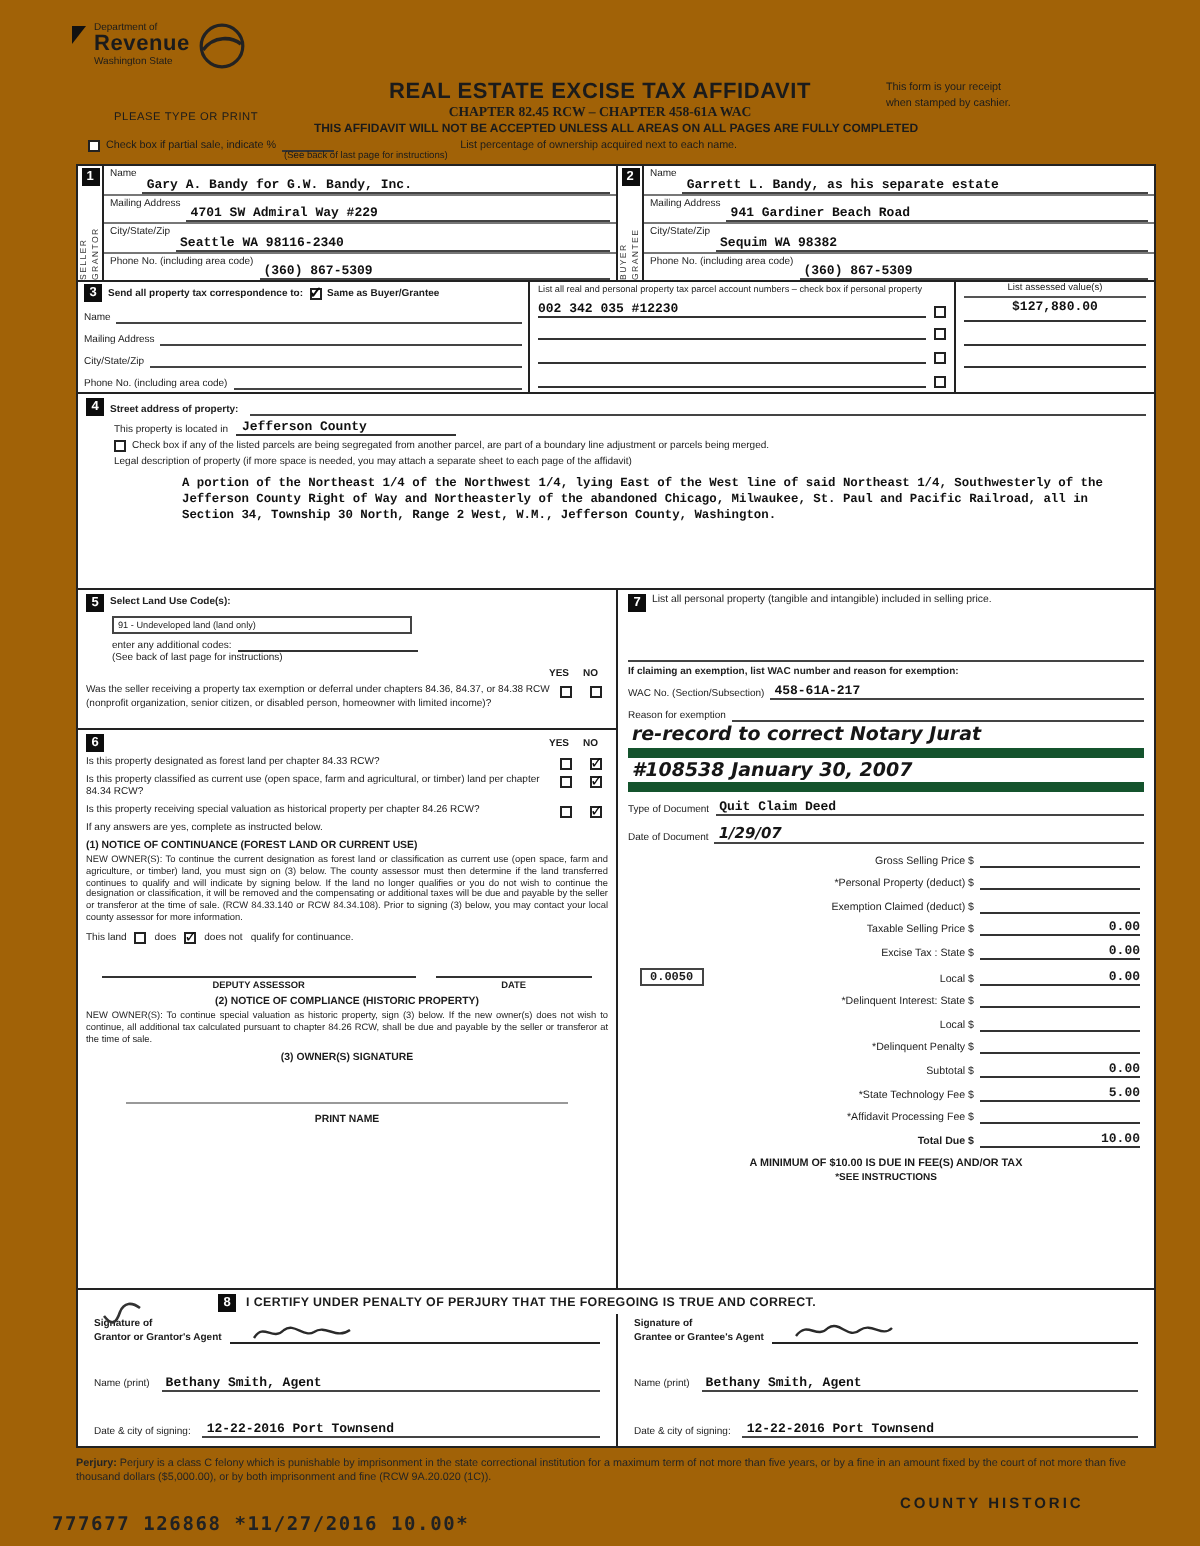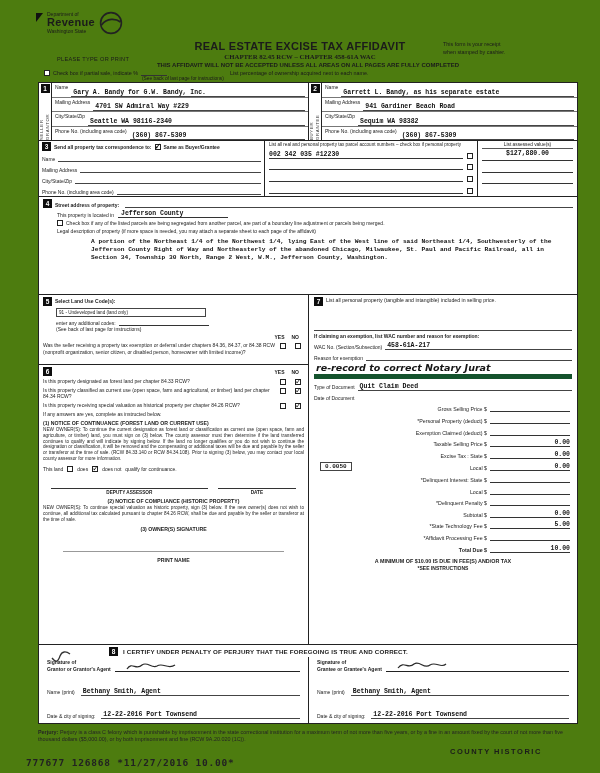--- a/index.html
+++ b/index.html
@@ -1,17 +1,17 @@
 <!DOCTYPE html>
 <html><head>
 <meta charset="utf-8">
 <style>
   *{box-sizing:border-box;margin:0;padding:0}
   html,body{background:#ffffff}
-  .page{position:relative;width:600px;height:773px;background:#4d7c0f;font-family:"Liberation Sans",sans-serif;color:#1b1b1b;overflow:hidden}
+  .page{position:relative;width:600px;height:773px;background:#a16207;font-family:"Liberation Sans",sans-serif;color:#1b1b1b;overflow:hidden}
   .abs{position:absolute}
   .b{font-weight:bold}
   .lbl{font-size:5px;color:#222;line-height:1.25}
   .tw{font-family:"Liberation Mono",monospace;font-size:6.5px;font-weight:700;color:#101010}
   .hand{font-family:"DejaVu Sans",sans-serif;font-style:italic;font-weight:700;color:#161616;font-size:7.5px}
   .hand-lg{font-size:9.5px}
   .cb{display:inline-block;width:6px;height:6px;border:1px solid #222;background:#fff;position:relative;flex:none;vertical-align:-1px}
   .cb.checked::after{content:"✓";position:absolute;left:-1px;top:-3px;font-size:8px;font-style:normal;color:#0a0a0a}
   .badge{width:9px;height:9px;background:#0d0d0d;color:#fff;font-size:6.5px;font-weight:bold;display:inline-flex;align-items:center;justify-content:center;flex:none}
   .fill{border-bottom:1px solid #444;flex:1;margin-left:3px;padding:0 2px;min-height:8px;align-self:flex-end}
@@ -402,27 +402,29 @@
             <div class="lbl b">If claiming an exemption, list WAC number and reason for exemption:</div>
             <div class="s7-wac">
               <span class="lbl">WAC No. (Section/Subsection)</span>
               <span class="fill tw">458-61A-217</span>
             </div>
             <div class="s7-reason">
               <span class="lbl">Reason for exemption</span>
               <span class="fill"></span>
             </div>
             <div class="hand hand-lg rl">re-record to correct Notary Jurat</div>
+            <div class="hand hand-lg rl">#108538 January 30, 2007</div>
           </div>
           <div class="s7-doc">
             <span class="lbl">Type of Document</span>
             <span class="fill tw">Quit Claim Deed</span>
           </div>
           <div class="s7-doc">
             <span class="lbl">Date of Document</span>
+            <span class="fill hand">1/29/07</span>
           </div>
 
           <div class="fin-row">
             <span class="fin-label">Gross Selling Price $</span>
             <span class="fin-line"><span></span></span>
           </div>
           <div class="fin-row">
             <span class="fin-label">*Personal Property (deduct) $</span>
             <span class="fin-line"><span></span></span>
           </div>

